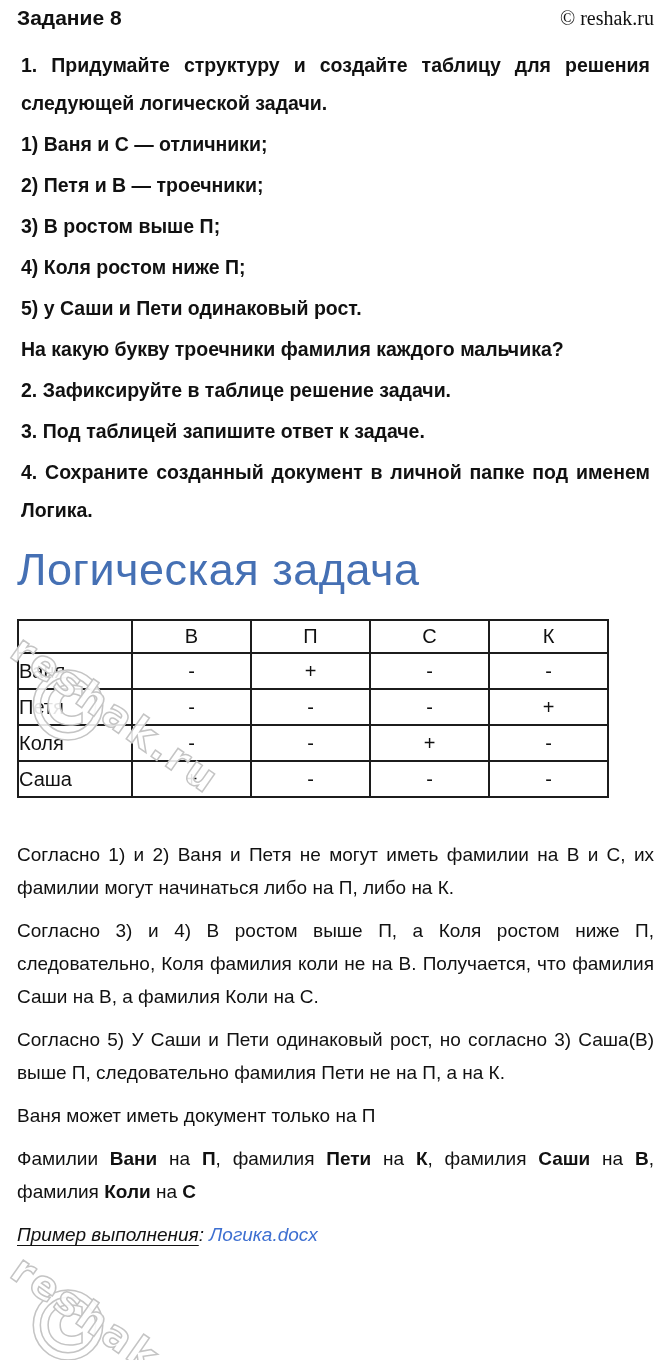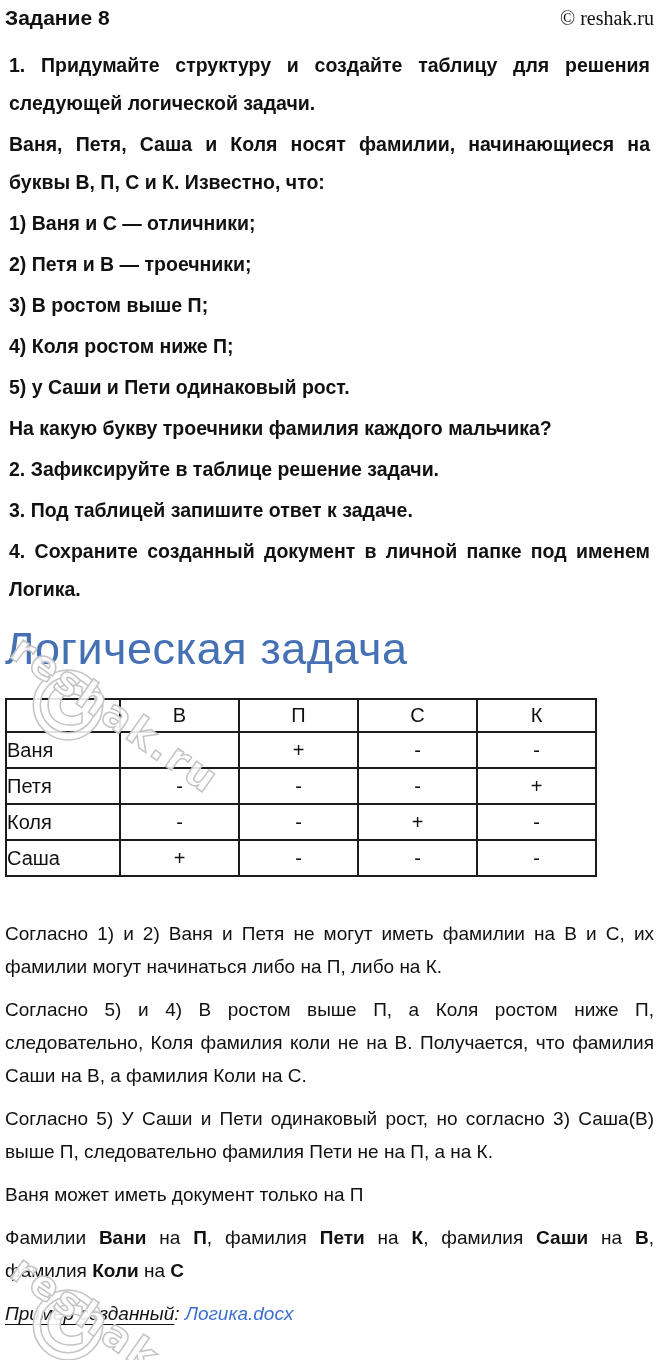--- a/index.html
+++ b/index.html
@@ -9,21 +9,21 @@
     --wm-stroke:#c4c4c4;
     --text:#111;
   }
   *{box-sizing:border-box;}
   html,body{margin:0;padding:0;}
   body{
     width:660px;height:1360px;overflow:hidden;position:relative;
     background:#fff;color:var(--text);
     font-family:"Liberation Sans","DejaVu Sans",sans-serif;
   }
-  .content{padding:4px 6px 0 5px;position:relative;}
+  .content{padding:4px 6px 0 17px;position:relative;}
   
   .hdr{display:flex;justify-content:space-between;align-items:baseline;margin:2px 0 0;}
   .hdr-title{font-size:21px;font-weight:700;line-height:24px;}
   .hdr-copy{font-family:"Liberation Serif","DejaVu Serif",serif;font-size:20px;line-height:24px;}
   
   .task{margin-top:16px;}
   .task p{
     margin:0 4px 3px;font-size:19.5px;font-weight:700;line-height:38px;
     text-align:justify;text-align-last:left;
   }
@@ -70,21 +70,20 @@
 <div class="content">
 
   <header class="hdr">
     <div class="hdr-title">Задание 8</div>
     <div class="hdr-copy">© reshak.ru</div>
   </header>
 
   <section class="task">
     <div id="task-intro">
         <p>1. Придумайте структуру и создайте таблицу для решения следующей логической задачи.</p>
-        <p>Ваня, Петя, Саша и Коля носят фамилии, начинающиеся на буквы В, П, С и К. Известно, что:</p>
       </div>
     <div id="task-conditions">
         <p>1) Ваня и С — отличники;</p>
         <p>2) Петя и В — троечники;</p>
         <p>3) В ростом выше П;</p>
         <p>4) Коля ростом ниже П;</p>
         <p>5) у Саши и Пети одинаковый рост.</p>
       </div>
     <p>На какую букву троечники фамилия каждого мальчика?</p>
     <div id="task-steps">
@@ -142,26 +141,26 @@
             <td class="val">-</td>
             <td class="val">-</td>
             <td class="val">-</td>
           </tr>
         </tbody>
     </table>
 
     <div class="expl">
       <div id="explanations">
           <p>Согласно 1) и 2) Ваня и Петя не могут иметь фамилии на В и С, их фамилии могут начинаться либо на П, либо на К.</p>
-          <p>Согласно 5) и 4) В ростом выше П, а Коля ростом ниже П, следовательно, Коля фамилия коли не на В. Получается, что фамилия Саши на В, а фамилия Коли на С.</p>
+          <p>Согласно 3) и 4) В ростом выше П, а Коля ростом ниже П, следовательно, Коля фамилия коли не на В. Получается, что фамилия Саши на В, а фамилия Коли на С.</p>
           <p>Согласно 5) У Саши и Пети одинаковый рост, но согласно 3) Саша(В) выше П, следовательно фамилия Пети не на П, а на К.</p>
           <p>Ваня может иметь документ только на П</p>
         </div>
       <p class="answer" id="answer-line"><span>Фамилии </span><b>Вани</b><span> на </span><b>П</b><span>, фамилия </span><b>Пети</b><span> на </span><b>К</b><span>, фамилия </span><b>Саши</b><span> на </span><b>В</b><span>, фамилия </span><b>Коли</b><span> на </span><b>С</b></p>
-      <p class="example"><span class="ex-label">Пример созданный</span><span>: </span><a class="ex-link">Логика.docx</a></p>
+      <p class="example"><span class="ex-label">Пример выполнения</span><span>: </span><a class="ex-link">Логика.docx</a></p>
     </div>
   </section>
 </div>
 
 <svg class="wm" style="top:612px" width="360" height="210" viewBox="0 0 360 210" aria-hidden="true">
   <text class="wm-copy" x="20" y="128">©</text>
   <text class="wm-text" x="8" y="44" transform="rotate(35 8 44)">reshak.ru</text>
 </svg>
 
 <svg class="wm" style="top:1232px" width="360" height="210" viewBox="0 0 360 210" aria-hidden="true">

